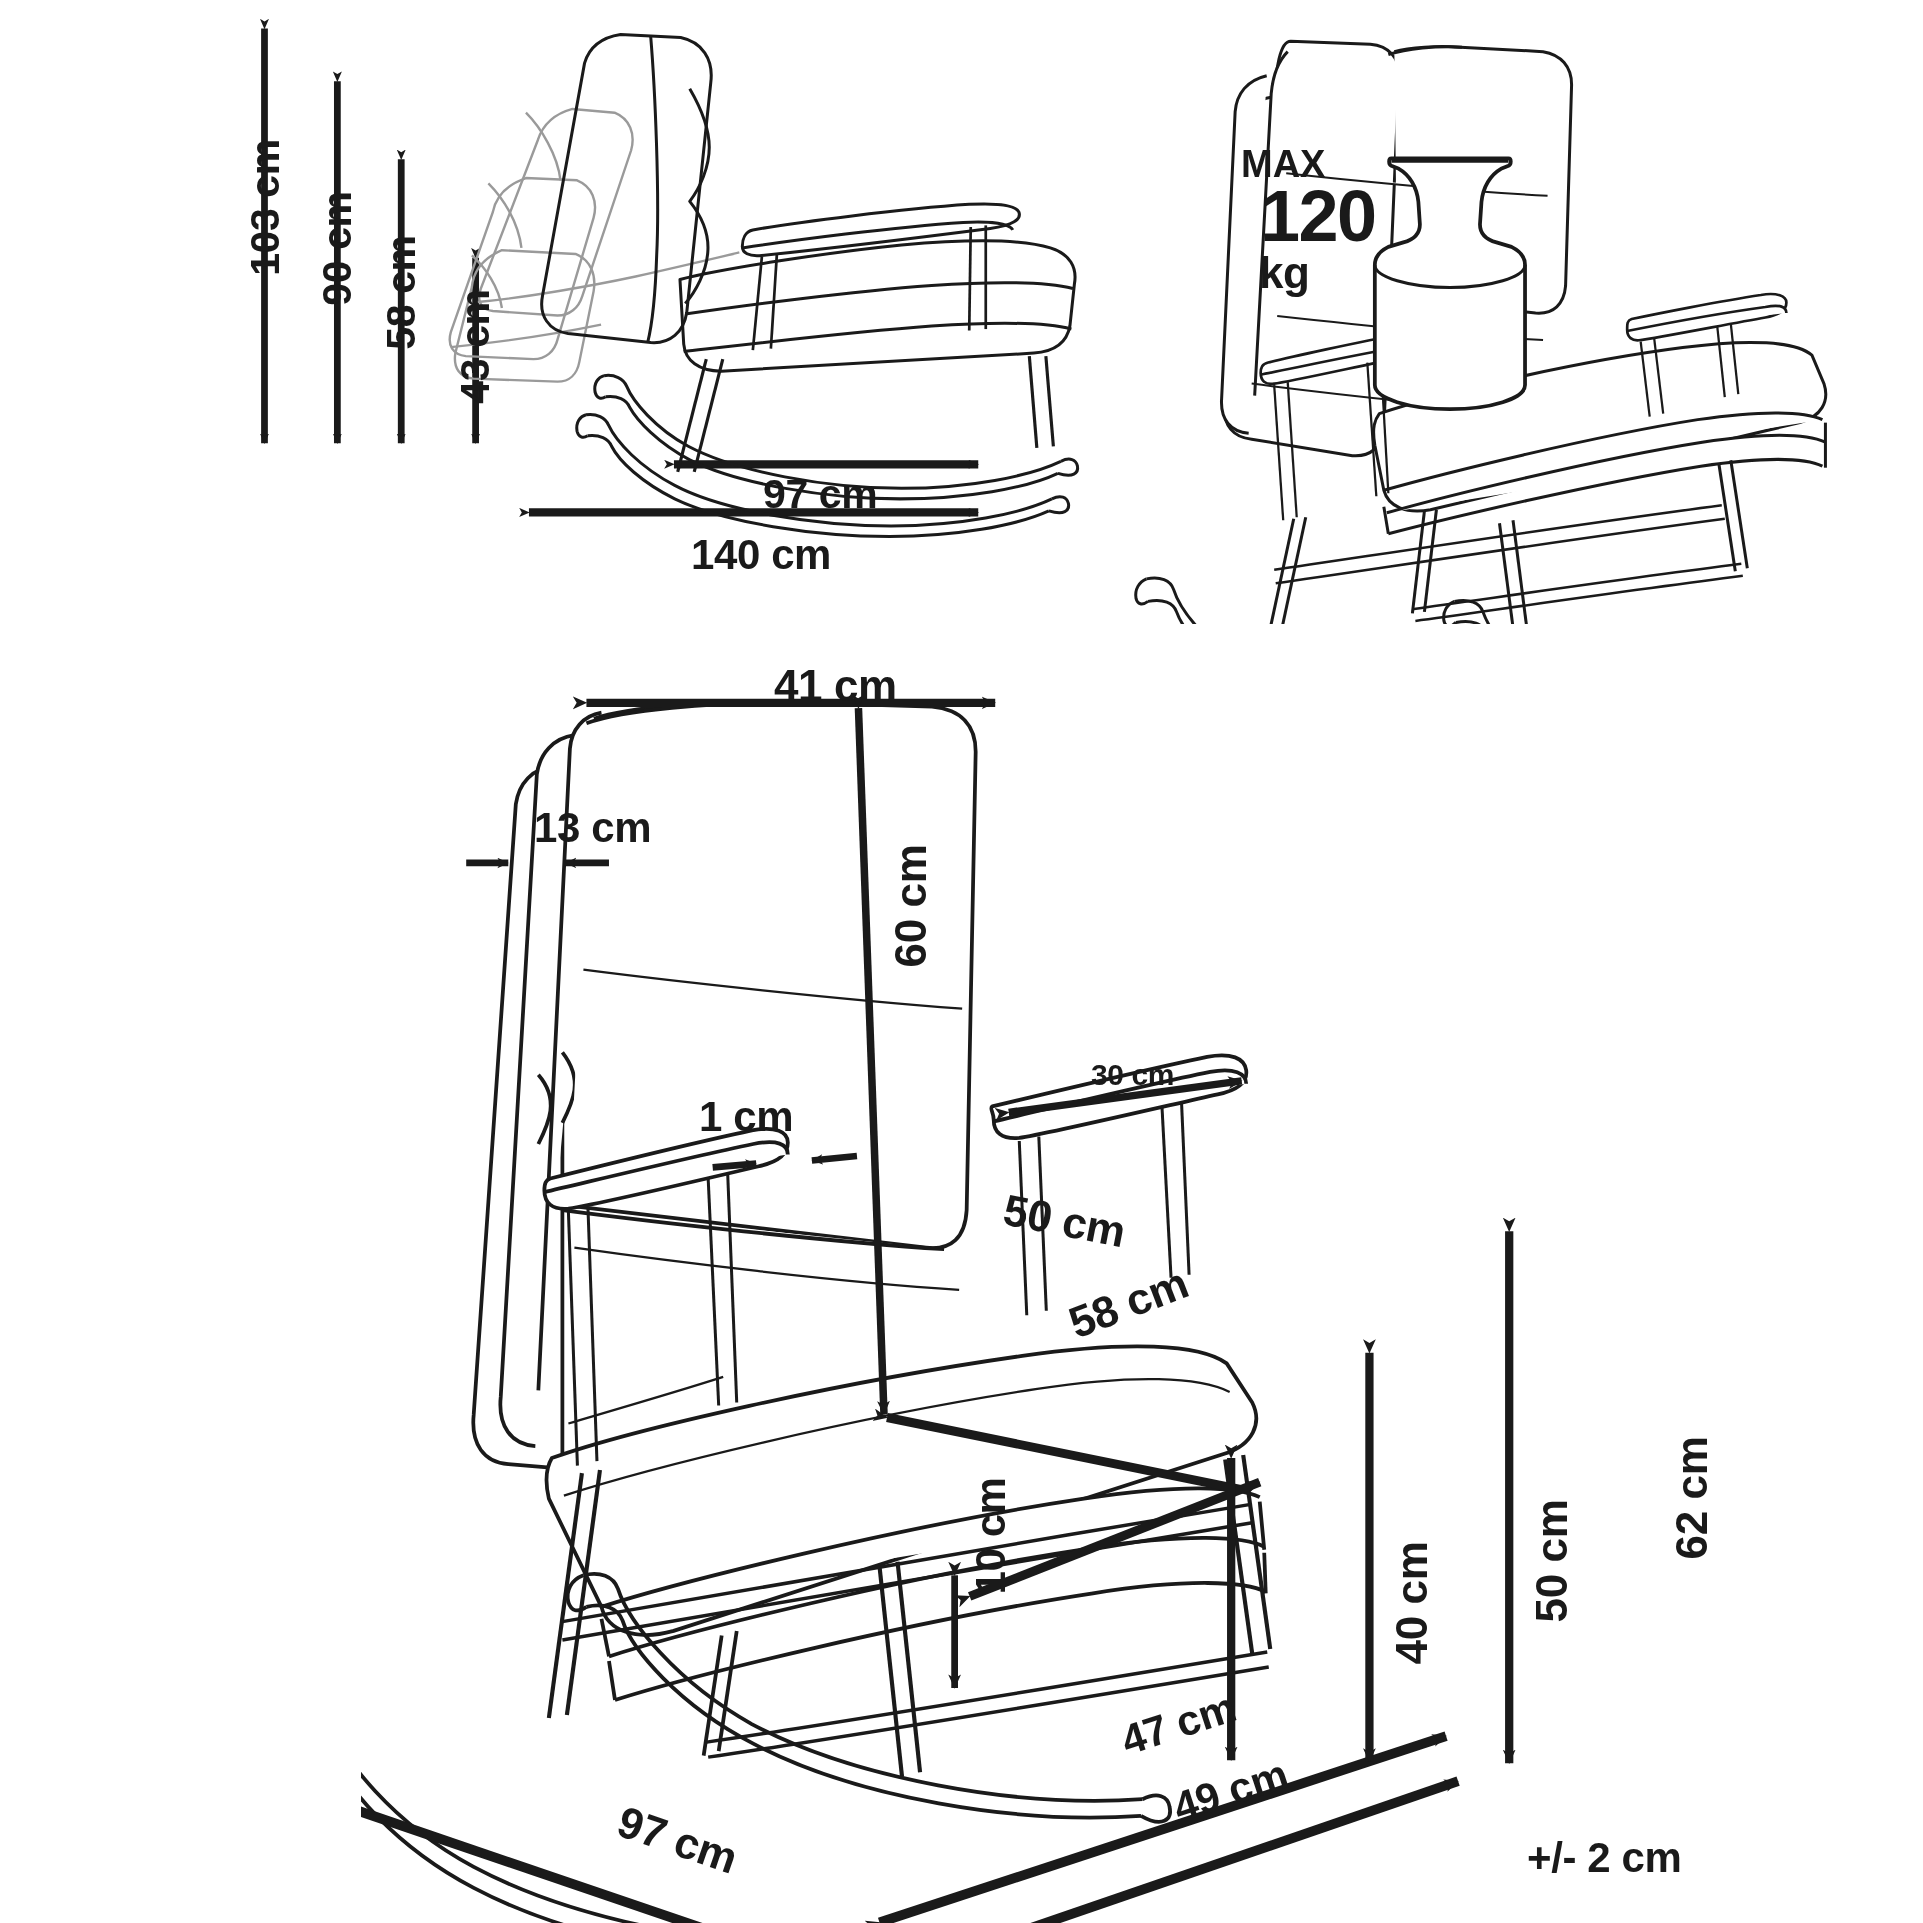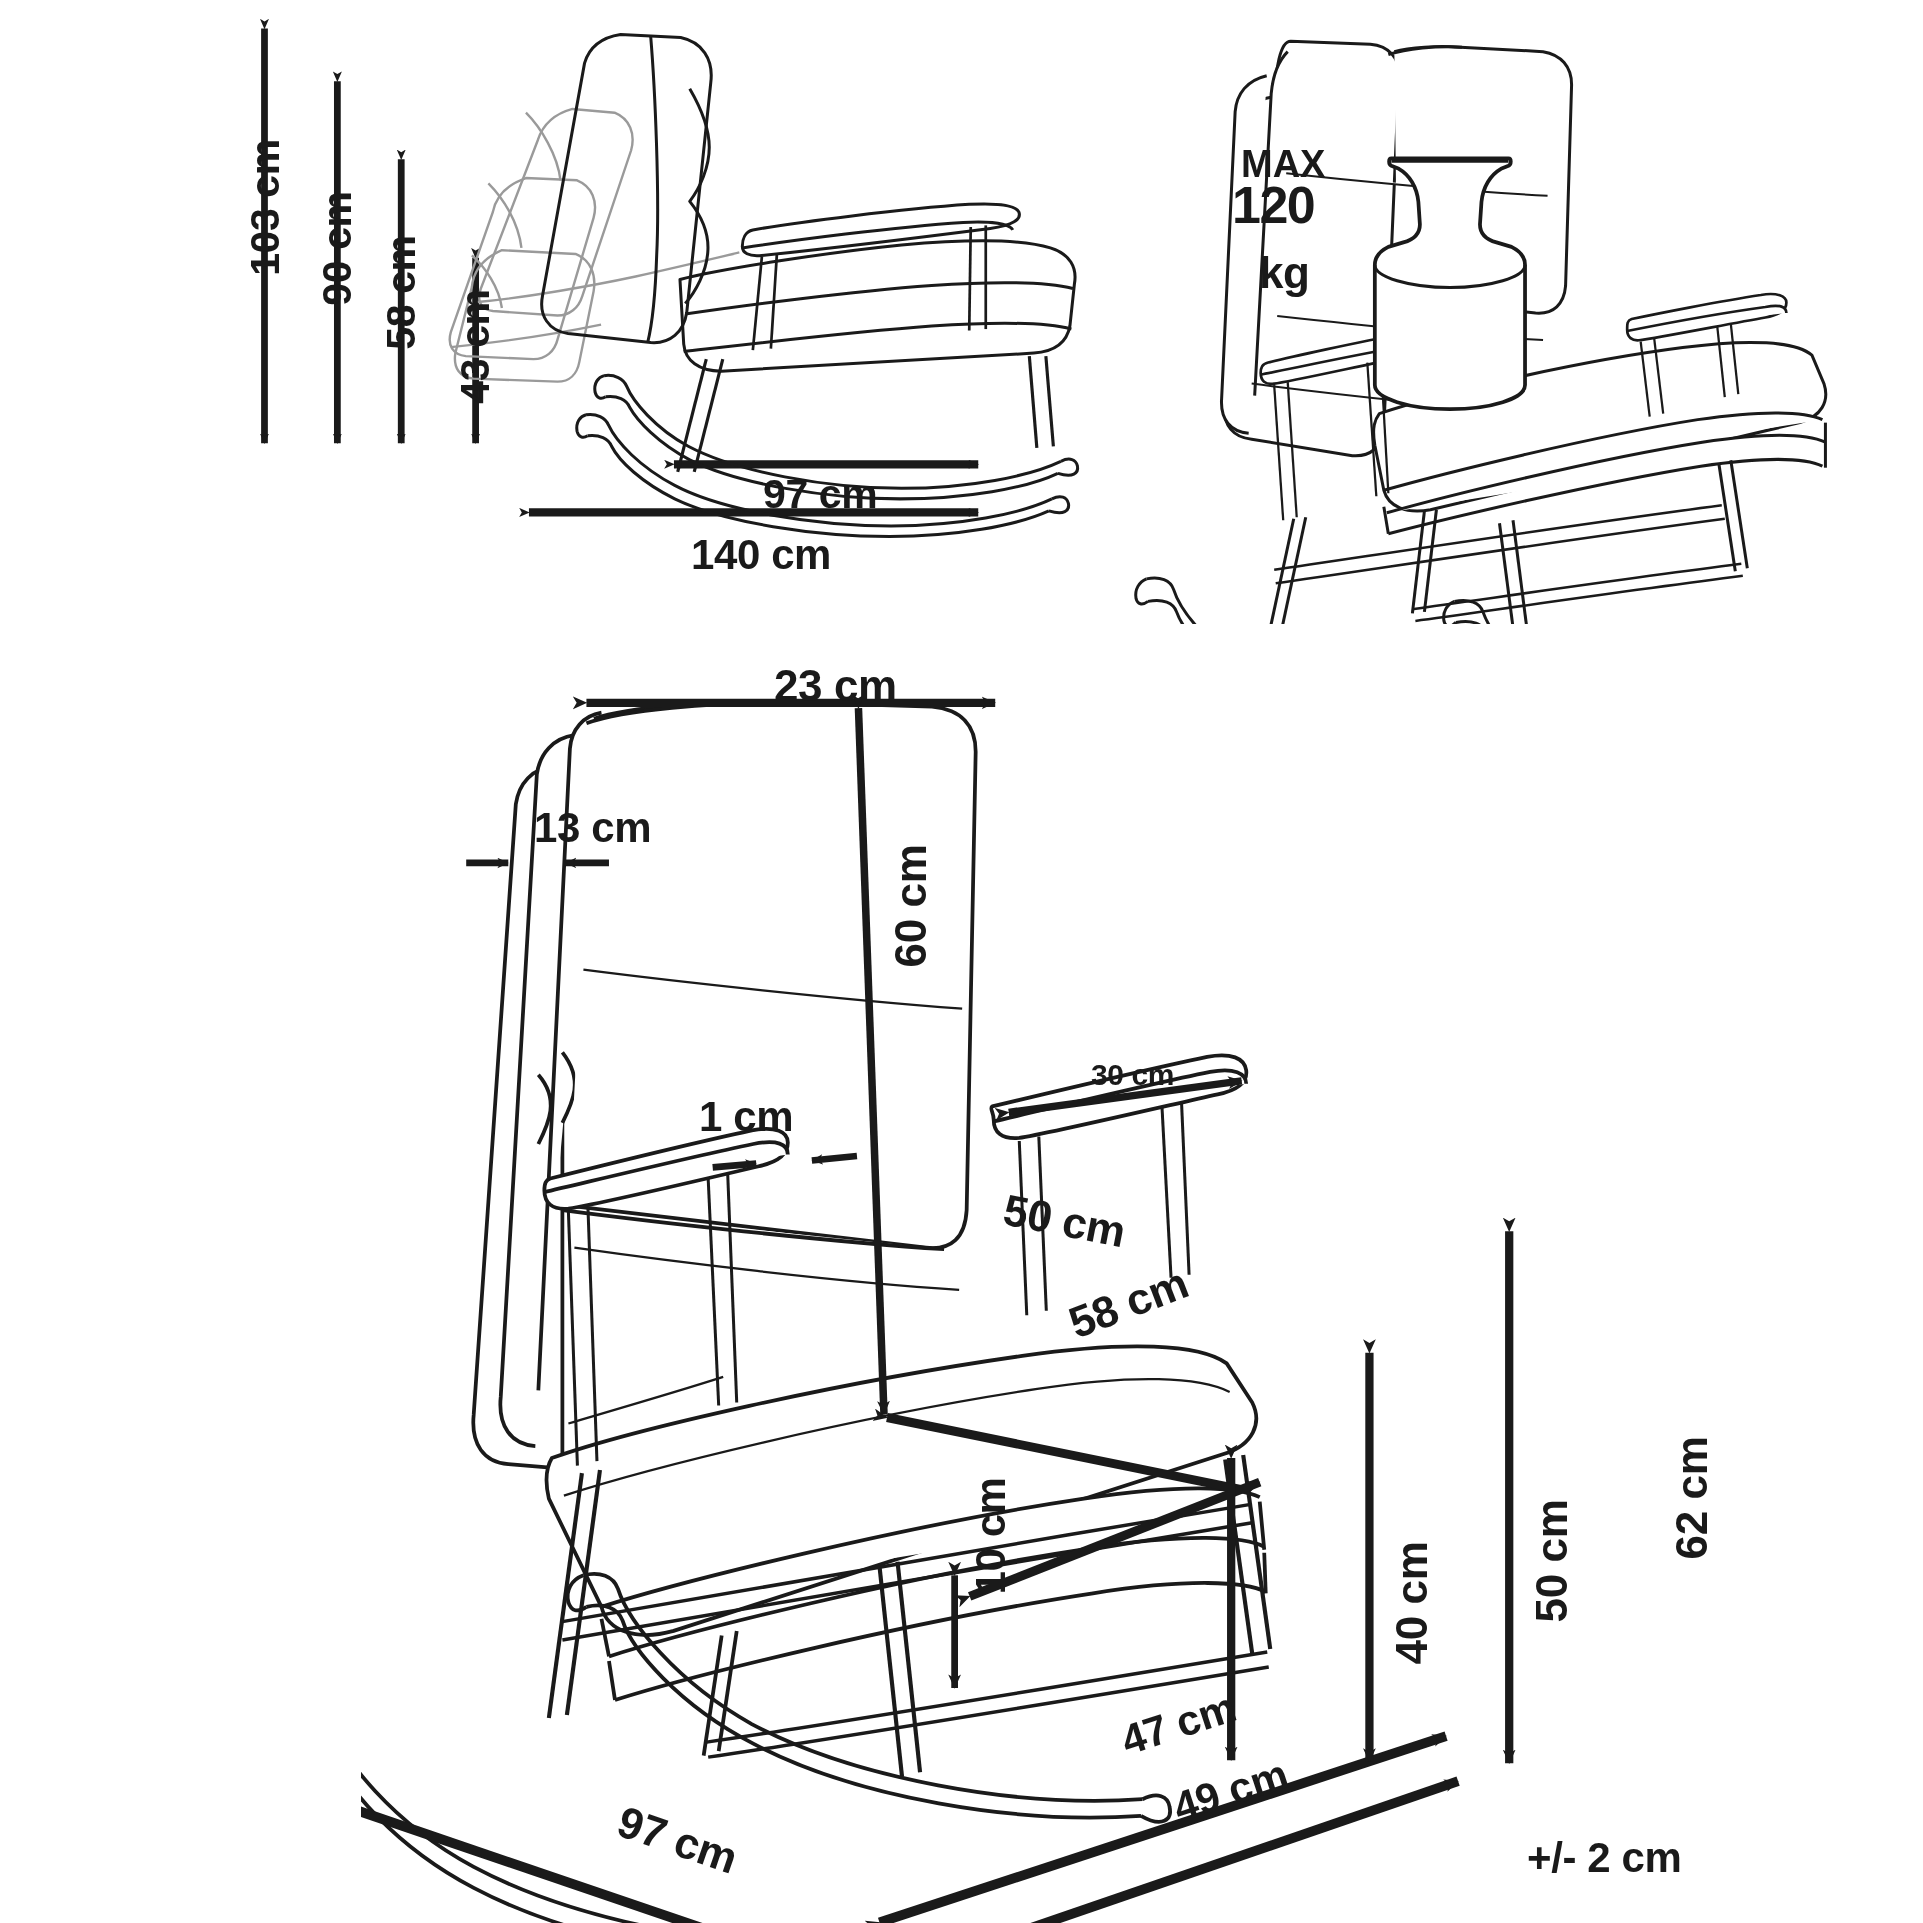--- a/index.html
+++ b/index.html
@@ -186,21 +186,21 @@
                C530,520 484,534 430,534 C376,534 330,520 330,502
                L330,342 C330,332 336,324 348,318 L368,312
                C382,308 390,300 390,288 L388,258 C386,238 376,222 362,214
                L352,210 C348,208 348,200 352,200 Z" fill="#ffffff" stroke="#1a1a1a" stroke-width="5" stroke-linejoin="round"></path>
       <path d="M330,342 C330,358 376,372 430,372 C484,372 530,358 530,342" fill="none" stroke="#1a1a1a" stroke-width="4"></path>
       <path d="M352,204 L508,204" fill="none" stroke="#1a1a1a" stroke-width="4"></path>
     </g>
   </svg>
 
   <div class="dimlabel" style="left:1241px;top:143px;font-size:38px;letter-spacing:0px;">MAX</div>
-  <div class="dimlabel" style="left:1232px;top:175px;font-size:52px;letter-spacing:-1.5px;">120</div>
+  <div class="dimlabel" style="left:1232px;top:175px;font-size:72px;letter-spacing:-1.5px;padding-left:28px;">120</div>
   <div class="dimlabel" style="left:1259px;top:248px;font-size:44px;">kg</div>
 
   <svg class="abs" style="left:361px;top:654px;" width="1563" height="1270" viewBox="0 0 2080 1690">
     <defs>
       <marker id="ahb" markerWidth="22" markerHeight="22" refX="18" refY="8.5" orient="auto" markerUnits="userSpaceOnUse">
         <path d="M0,0 L19,8.5 L0,17 L5,8.5 Z" fill="#1a1a1a"></path>
       </marker>
       <marker id="ahm" markerWidth="18" markerHeight="18" refX="14.5" refY="7" orient="auto" markerUnits="userSpaceOnUse">
         <path d="M0,0 L15,7 L0,14 L4,7 Z" fill="#1a1a1a"></path>
       </marker>
@@ -334,21 +334,21 @@
       <line x1="680" y1="1768" x2="1460" y2="1500"></line>
     </g>
 
     <g stroke="#1a1a1a" stroke-width="11" fill="none" marker-start="url(#ahb)" marker-end="url(#ahb)">
       <line x1="1158" y1="1070" x2="1158" y2="1472"></line>
       <line x1="1342" y1="930" x2="1342" y2="1474"></line>
       <line x1="1528" y1="768" x2="1528" y2="1476"></line>
     </g>
   </svg>
 
-  <div class="dimlabel" style="left:774px;top:661px;font-size:44px;">23 cm</div>
+  <div class="dimlabel" style="left:774px;top:661px;font-size:44px;">41 cm</div>
   <div class="dimlabel" style="left:534px;top:804px;font-size:42px;">13 cm</div>
   <div class="dimlabel rot90" style="left:850px;top:881px;font-size:44px;transform:rotate(-90deg);">60 cm</div>
   <div class="dimlabel" style="left:699px;top:1093px;font-size:42px;">1 cm</div>
   <div class="dimlabel" style="left:1091px;top:1058px;font-size:30px;">30 cm</div>
   <div class="dimlabel" style="left:1003px;top:1196px;font-size:44px;transform:rotate(11deg);">50 cm</div>
   <div class="dimlabel" style="left:1067px;top:1278px;font-size:44px;transform:rotate(-21deg);">58 cm</div>
   <div class="dimlabel rot90" style="left:932px;top:1512px;font-size:42px;transform:rotate(-90deg);">10 cm</div>
   <div class="dimlabel rot90" style="left:1351px;top:1578px;font-size:44px;transform:rotate(-90deg);">40 cm</div>
   <div class="dimlabel rot90" style="left:1491px;top:1536px;font-size:44px;transform:rotate(-90deg);">50 cm</div>
   <div class="dimlabel rot90" style="left:1631px;top:1473px;font-size:44px;transform:rotate(-90deg);">62 cm</div>

